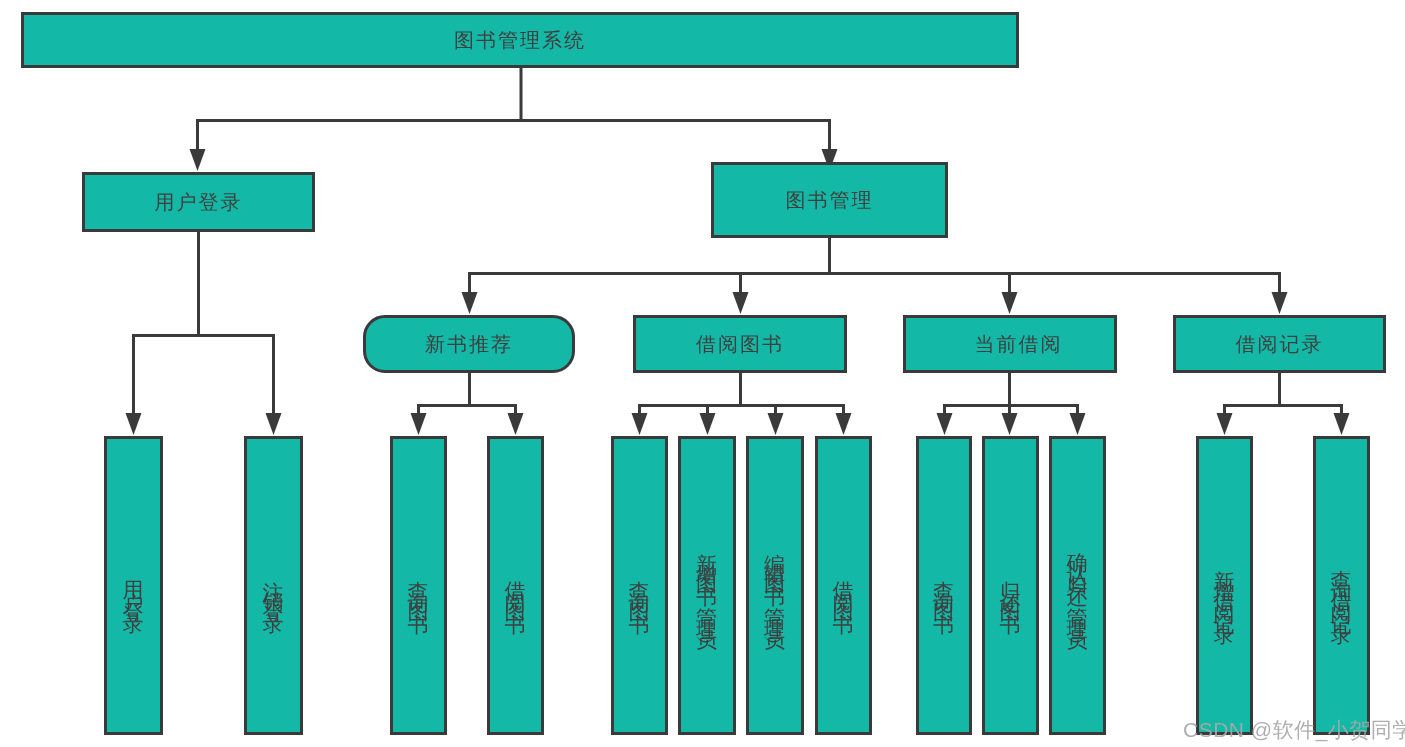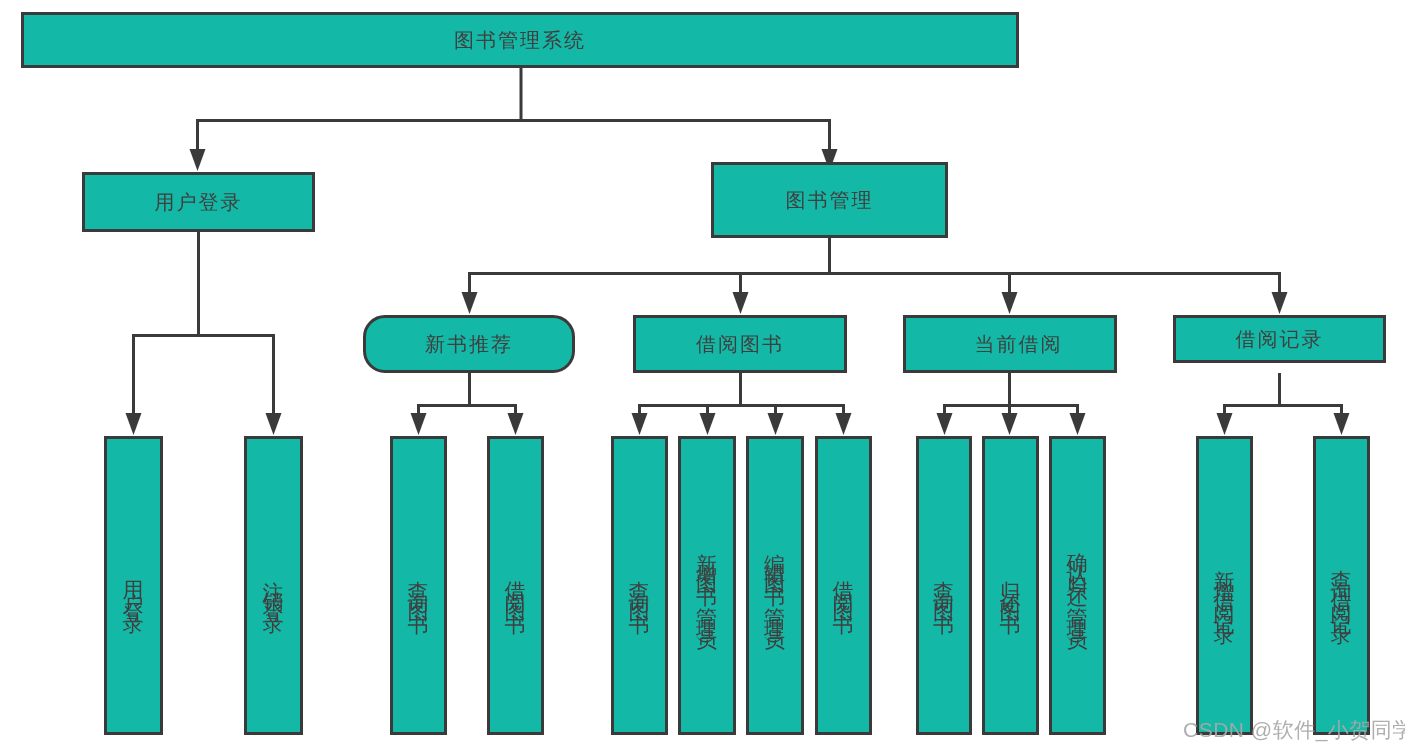--- a/index.html
+++ b/index.html
@@ -24,21 +24,21 @@
     font-size:21px; letter-spacing:0.5px; color:rgba(168,168,168,0.92);
     white-space:nowrap;
   }
   
   #n-root  { left:21px;  top:12px;  width:998px; height:56px; }
   #n-login { left:82px;  top:172px; width:233px; height:60px; }
   #n-mgmt  { left:711px; top:162px; width:237px; height:76px; }
   #n-l3a { left:363px;  top:315px; width:212px; height:58px;border-radius:22px; }
   #n-l3b { left:633px;  top:315px; width:214px; height:58px; }
   #n-l3c { left:903px;  top:315px; width:214px; height:58px;padding-left:17px; }
-  #n-l3d { left:1173px; top:315px; width:213px; height:48px; }
+  #n-l3d { left:1173px; top:315px; width:213px; height:58px; }
   .leaf { top:436px; height:299px; }
   #lf1  { left:104px;  width:59px; }
   #lf2  { left:244px;  width:59px; }
   #lf3  { left:390px;  width:57px; }
   #lf4  { left:487px;  width:57px; }
   #lf5  { left:611px;  width:57px; }
   #lf6  { left:678px;  width:58px; }
   #lf7  { left:746px;  width:58px; }
   #lf8  { left:815px;  width:57px; }
   #lf9  { left:916px;  width:56px; }

